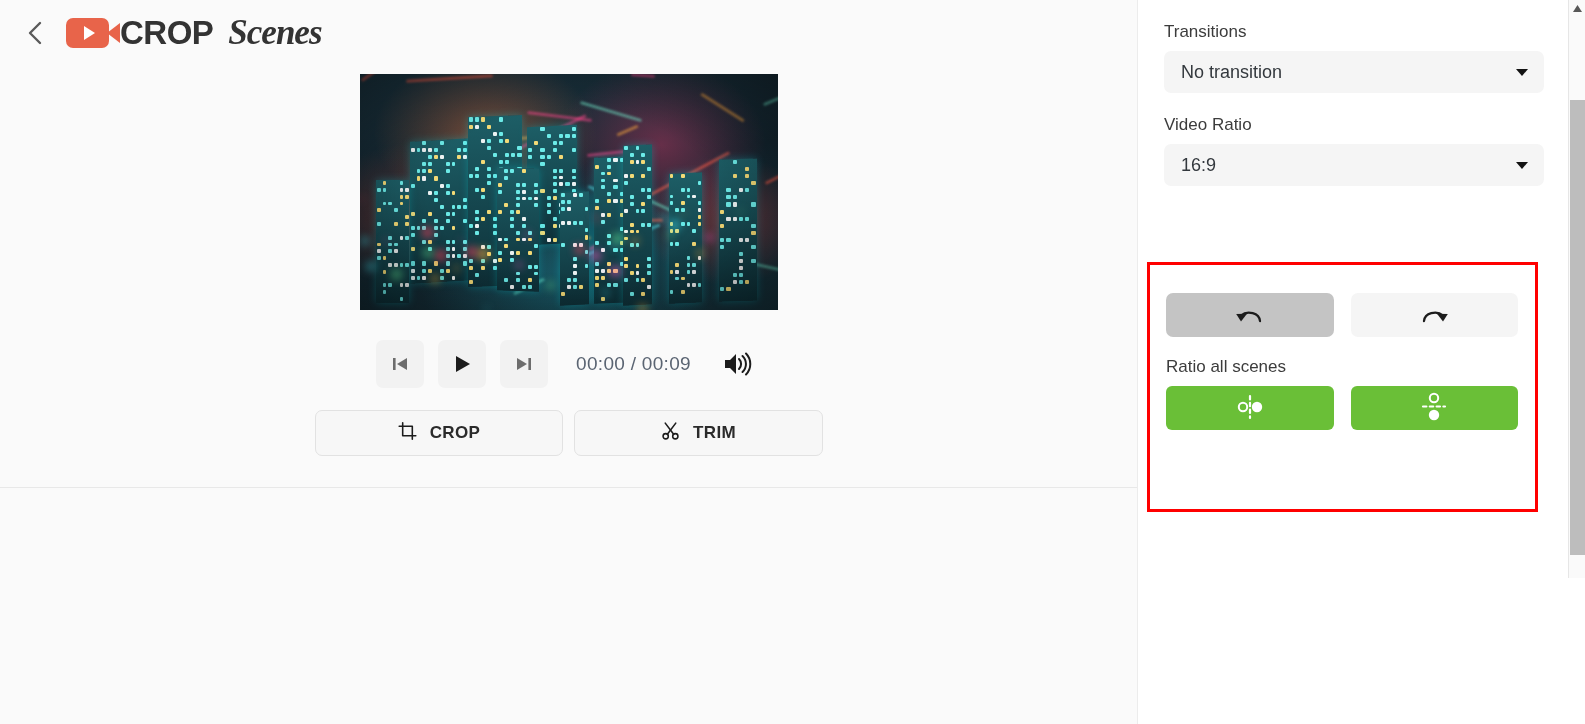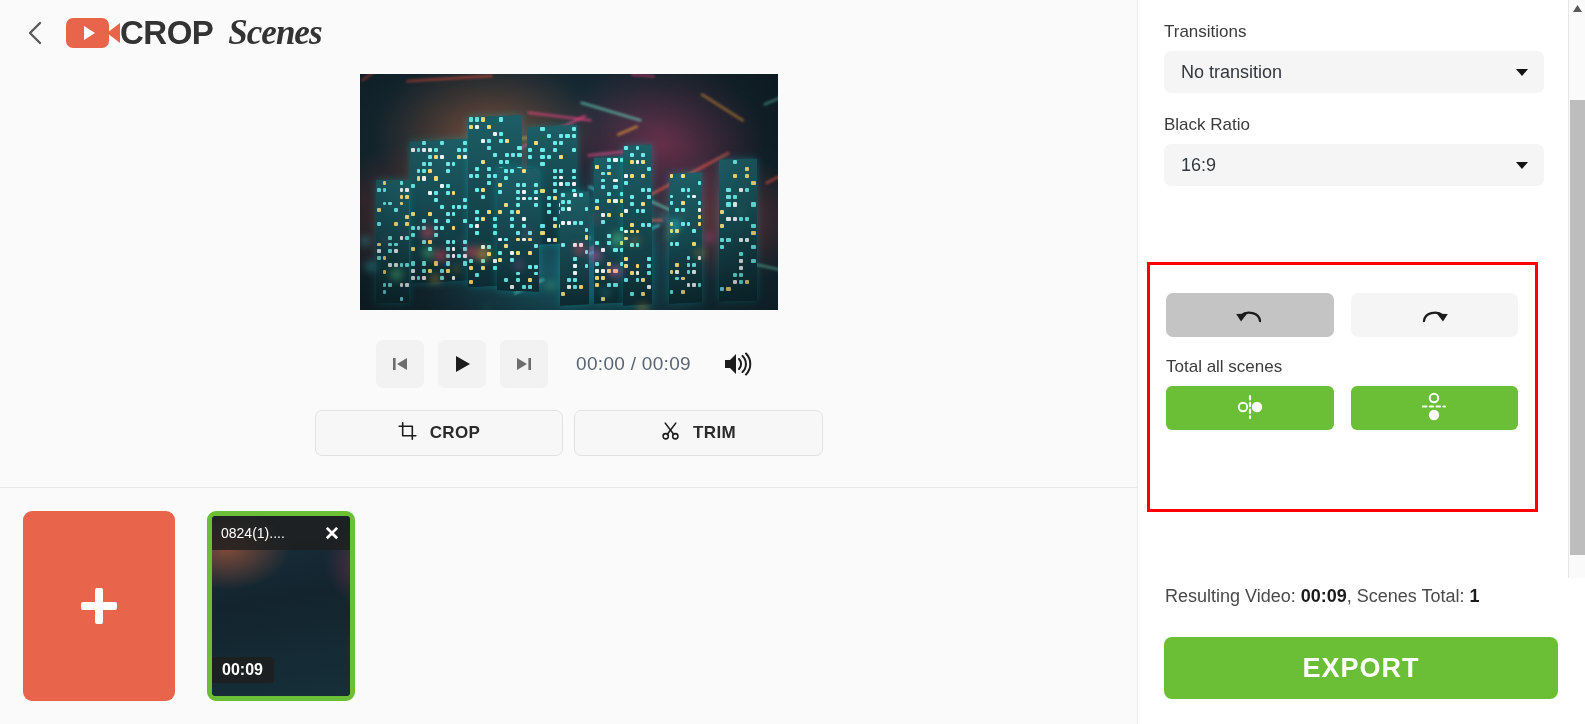--- a/index.html
+++ b/index.html
@@ -910,76 +910,43 @@
             <line x1="8.4" y1="15.8" x2="18" y2="3" stroke="#1c1c1c" stroke-width="1.8" stroke-linecap="round"></line>
             <line x1="15.6" y1="15.8" x2="6" y2="3" stroke="#1c1c1c" stroke-width="1.8" stroke-linecap="round"></line>
           </svg>
         </span>
         <span>TRIM</span>
       </button>
     </div>
 
     <div id="strip-divider"></div>
 
-    <div id="strip">
-      <div id="add-scene">
-        <span class="plus"></span>
-      </div>
-
-      <div id="scene-card">
-        <div id="scene-thumb">
-            <div style="position: absolute; left: -55px; top: -8px; width: 280px; height: 200px; background: linear-gradient(170deg, rgb(27, 52, 64), rgb(19, 36, 46) 45%, rgb(22, 50, 60));">
-              <div style="position: absolute; inset: 0px; background: radial-gradient(90px 60px at 25% 20%, rgba(255, 110, 60, 0.45), transparent 70%), radial-gradient(80px 70px at 80% 28%, rgba(230, 60, 110, 0.45), transparent 70%), radial-gradient(70px 60px at 85% 70%, rgba(255, 70, 70, 0.4), transparent 72%);"></div>
-              <div style="position: absolute; inset: 0px;">
-                <div class="streak" style="left:29.672111010086155px;top:135.80123711612032px;width:78.04284263395152px;background:rgba(90,230,240,.5);transform:rotate(33.54827733877755deg)"></div>
-                <div class="streak" style="left:268.3087447336493px;top:9.963515934559837px;width:69.16198095118638px;background:rgba(120,255,220,.45);transform:rotate(-22.964975766799398deg)"></div>
-                <div class="streak" style="left:188.94942583043303px;top:84.28364508678897px;width:72.38472599666807px;background:rgba(255,90,70,.55);transform:rotate(-28.144585492409533deg)"></div>
-                <div class="streak" style="left:147.42371763959454px;top:139.46696727166454px;width:65.01278280713508px;background:rgba(90,230,240,.5);transform:rotate(-22.150278009571593deg)"></div>
-                <div class="streak" style="left:156.88523102642648px;top:101.66530620112098px;width:69.11381166463347px;background:rgba(120,255,220,.45);transform:rotate(24.468887989814903deg)"></div>
-                <div class="streak" style="left:102.55390005648223px;top:48.61068536352832px;width:59.955453252027695px;background:rgba(255,70,140,.5);transform:rotate(-26.192161164344725deg)"></div>
-                <div class="streak" style="left:54.04938217623567px;top:152.738494489995px;width:62.599531485170374px;background:rgba(255,90,70,.55);transform:rotate(-33.65242621049646deg)"></div>
-              </div>
-            </div>
-          </div>
-        <div id="scene-topbar">
-          <span id="scene-name">0824(1)....</span>
-          <span id="scene-close">✕</span>
-        </div>
-        <div id="scene-duration">00:09</div>
-      </div>
-    </div>
   </div>
 
   <div id="panel">
 
     <div id="panel-scroll">
 
       <div class="field-label">Transitions</div>
       <div class="select">
         <span class="val">No transition</span>
         <span class="caret"></span>
       </div>
 
       <div id="row-fit">
         <div>
-          <div class="field-label">Black Ratio</div>
+          <div class="field-label">Video Ratio</div>
           <div class="select">
             <span class="val">16:9</span>
             <span class="caret"></span>
           </div>
         </div>
       </div>
     </div>
 
-    <div id="panel-footer">
-      <div id="result-line">
-        <span>Resulting Video: </span><b>00:09</b><span>, Scenes Total: </span><b>1</b>
-      </div>
-      <button id="export-btn">EXPORT</button>
-    </div>
 
     <div id="scrollbar">
       <div id="sb-up">
         <svg width="9" height="7" viewBox="0 0 9 7">
           <polygon points="4.5,0 9,7 0,7" fill="#585858"></polygon>
         </svg>
       </div>
       <div id="sb-thumb"></div>
     </div>
   </div>
@@ -999,21 +966,21 @@
           <svg width="30" height="24" viewBox="0 0 30 24">
             <path d="M5 19 A11 9 0 0 1 24 13.5" fill="none" stroke="#1c1c1c" stroke-width="2.3" stroke-linecap="round"></path>
             <polygon points="24,19.5 28.8,12 18,11.8" fill="#1c1c1c"></polygon>
           </svg>
         </span>
       </button>
     </div>
 
     <div id="flip-spacer"></div>
 
-    <div class="sublabel">Total all scenes</div>
+    <div class="sublabel">Ratio all scenes</div>
     <div class="btn-row">
       <button class="flip-btn">
         <span>
           <svg width="40" height="26" viewBox="0 0 40 26">
             <circle cx="13" cy="13" r="4.2" fill="none" stroke="#ffffff" stroke-width="2"></circle>
             <line x1="20" y1="2" x2="20" y2="24" stroke="#ffffff" stroke-width="2.2" stroke-dasharray="3.4 3.4" stroke-linecap="round"></line>
             <circle cx="27" cy="13" r="5.2" fill="#ffffff"></circle>
           </svg>
         </span>
       </button>

